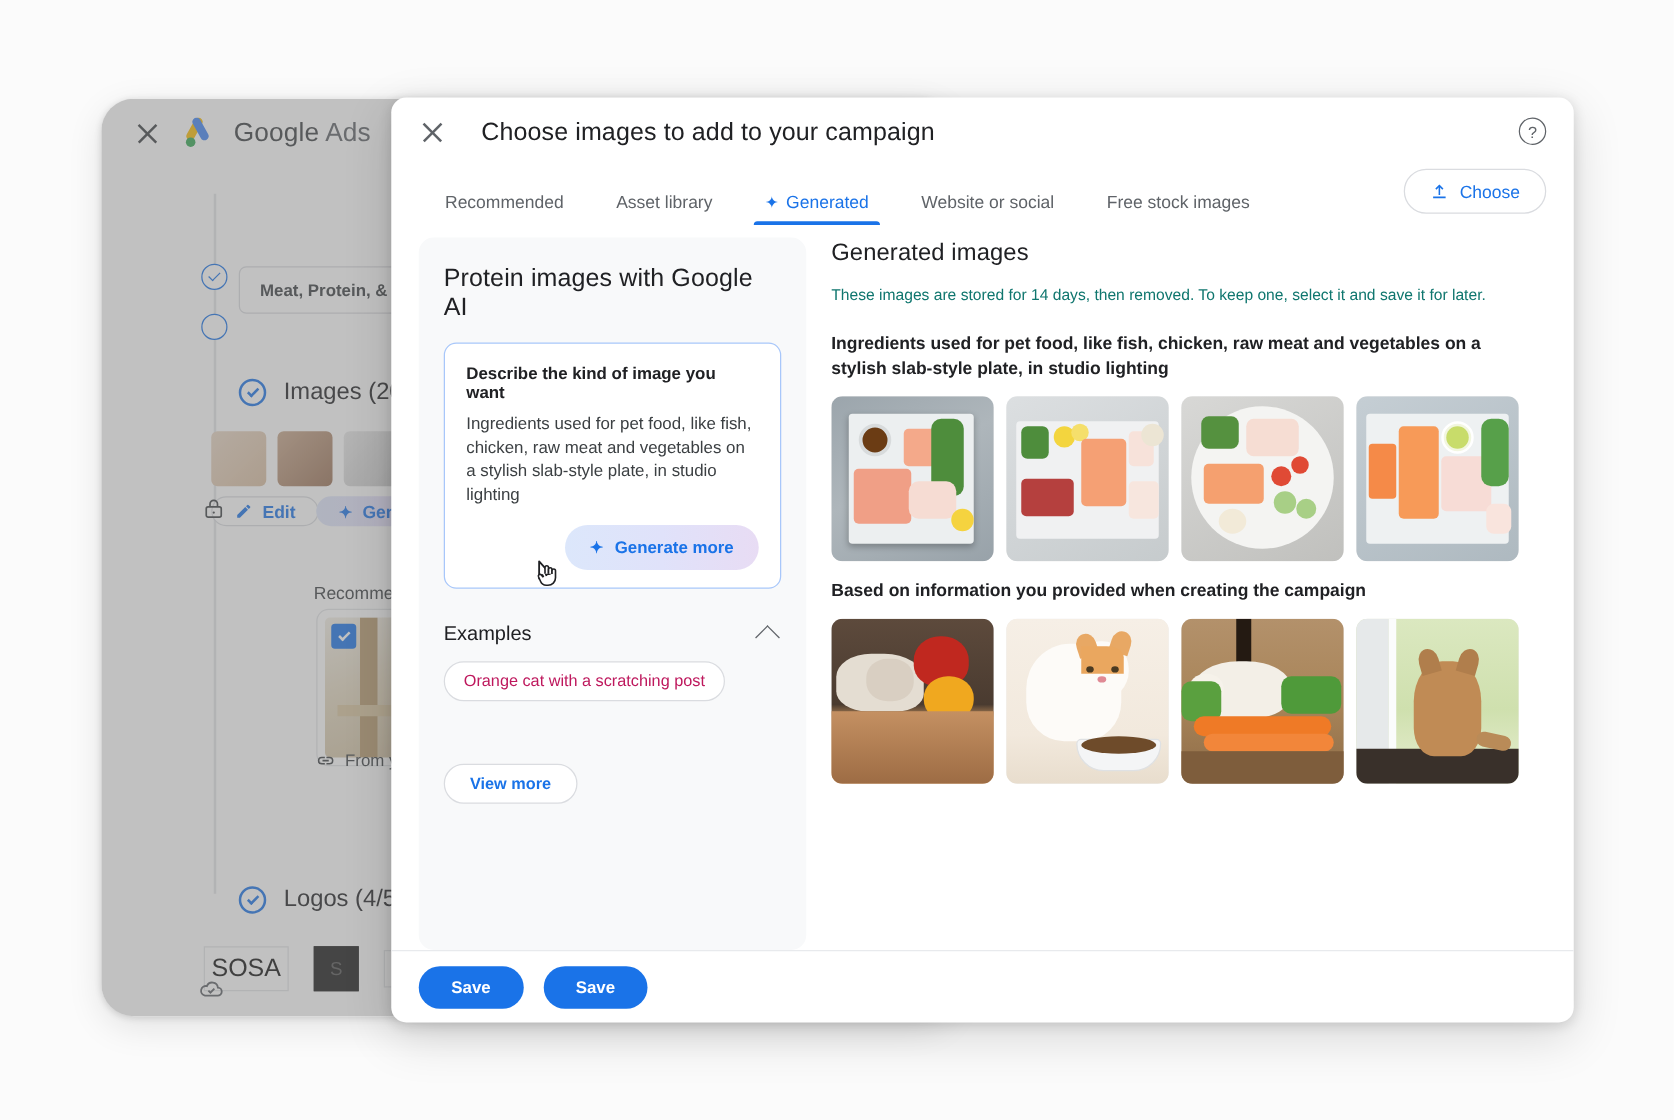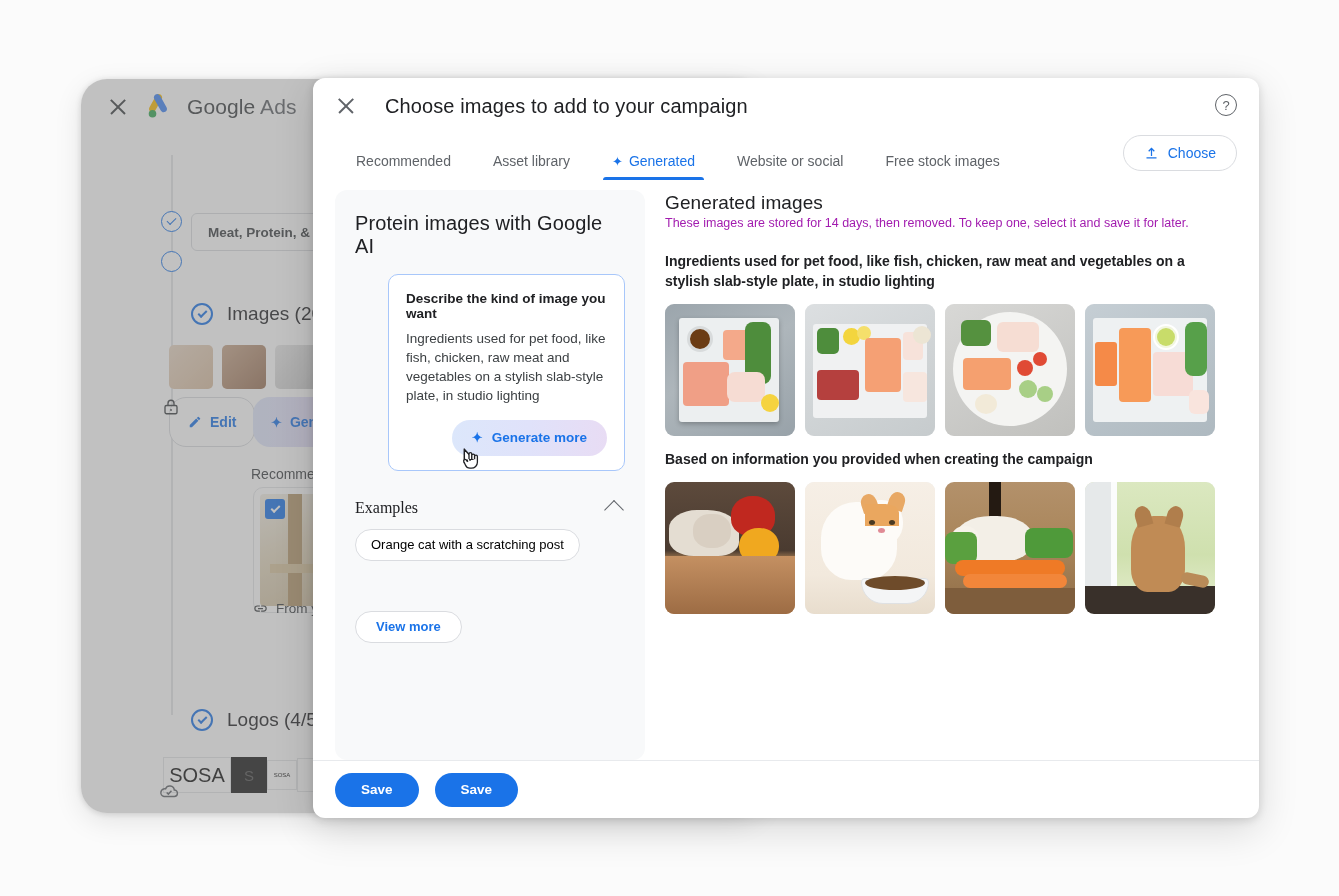--- a/index.html
+++ b/index.html
@@ -66,21 +66,21 @@
     width: 22px; height: 22px; border-radius: 50%;
     border: 2px solid #1a73e8; display: flex; align-items: center; justify-content: center;
   }
   .circ-check .tick {
     width: 9px; height: 5px; border-left: 2px solid #1a73e8;
     border-bottom: 2px solid #1a73e8; transform: rotate(-45deg) translate(1px,-1px);
   }
   .thumbs { position: absolute; display: flex; gap: 9px; }
   .thumb { width: 44px; height: 44px; border-radius: 5px; background:#ddd; }
   .pillbtn {
-    position: absolute; height: 50px; border-radius: 17px;
+    position: absolute; height: 24px; border-radius: 17px;
     border: 1px solid #dadce0; display: flex; align-items: center; gap: 8px;
     padding: 0 18px; font-size: 14px; color: #1a73e8; font-weight: 600; background: #fff;
   }
   .pillbtn.gen {
     border: none;
     background: linear-gradient(90deg,#dfe7fb 0%,#e3e0fa 55%,#e9dcf5 100%);
   }
   .lock { position: absolute; left: 81px; top: 262px; }
   .cloudy { position: absolute; left: 77px; top: 645px; }
   .rec-label { position: absolute; font-size: 14px; color: #3c4043; }
@@ -91,21 +91,21 @@
   .rec-img { width: 112px; height: 112px; border-radius: 4px; position: relative; overflow: hidden; }
   .sel-box {
     position: absolute; left: 5px; top: 5px; width: 20px; height: 20px;
     background: #1a73e8; border-radius: 3px; display: flex; align-items: center; justify-content: center;
   }
   .sel-box .tick {
     width: 9px; height: 5px; border-left: 2px solid #fff;
     border-bottom: 2px solid #fff; transform: rotate(-45deg) translate(1px,-1px);
   }
   .from-url { position: absolute; display: flex; align-items: center; gap: 8px; font-size: 13.5px; color: #3c4043; }
-  .logos-row { position: absolute; display: flex; gap: 0; align-items: center; }
+  .logos-row { position: absolute; display: flex; gap: 20px; align-items: center; }
   .logo-box {
     border: 1px solid #e3e5e8; display: flex; align-items: center; justify-content: center;
     color: #111; font-family: "Liberation Sans", sans-serif;
   }
 
   
   .dialog {
     position: absolute; left: 313px; top: 78px;
     width: 946px; height: 740px;
     background: #fff; border-radius: 12px;
@@ -158,49 +158,48 @@
   .dlg-body { flex: 1; display: flex; padding: 10px 22px 0 22px; gap: 20px; overflow: hidden; }
 
   .left-pane {
     width: 310px; flex: none; background: #f8f9fa; border-radius: 12px;
     padding: 22px 20px; overflow: hidden;
   }
   .lp-title { font-size: 20px; color: #202124; margin-bottom: 16px; letter-spacing: .1px; }
   .prompt-card {
     border: 1.4px solid #a8c7fa; border-radius: 10px; background: #fff;
     padding: 16px 17px 14px 17px;
-    margin-left: 33px;
   }
   .prompt-label { font-size: 13.5px; font-weight: 700; color: #202124; margin-bottom: 8px; }
   .prompt-text { font-size: 13.5px; color: #3c4043; line-height: 1.42; }
   .gen-more-wrap { display: flex; justify-content: flex-end; margin-top: 14px; position: relative; }
   .gen-more {
     height: 36px; border-radius: 18px; border: none; cursor: pointer;
     background: linear-gradient(90deg,#dce7fb 0%,#e0e2fa 50%,#e8dcf4 100%);
     display: flex; align-items: center; gap: 9px; padding: 0 20px;
     font-size: 13.5px; color: #1a73e8; font-weight: 600;
   }
   .cursor-hand { position: absolute; left: 52px; top: 26px; pointer-events: none; }
 
   .ex-head {
     display: flex; align-items: center; justify-content: space-between;
     margin: 28px 0 12px 0;
   }
-  .ex-title { font-size: 16px; color: #202124; font-family: Liberation Serif, serif; }
+  .ex-title { font-size: 16px; color: #202124; }
   .chev { width: 14px; height: 14px; border-left: 1.8px solid #5f6368; border-top: 1.8px solid #5f6368; transform: rotate(45deg); margin-right: 4px; margin-top: 4px; cursor:pointer; }
   .ex-chip {
     display: inline-flex; align-items: center; height: 32px; padding: 0 15px;
     border: 1px solid #dadce0; border-radius: 16px; background: #fff;
-    font-size: 13px; color: #000000; margin-bottom: 9px; cursor: pointer;
+    font-size: 13px; color: #be185d; margin-bottom: 9px; cursor: pointer;
   }
   .ex-chip.more { color: #1a73e8; font-weight: 600; padding: 0 20px; margin-top: 5px; }
 
   .right-pane { flex: 1; overflow: hidden; padding-top: 2px; }
   .rp-title { font-size: 19px; color: #202124; letter-spacing: .1px; }
-  .rp-sub { font-size: 12.5px; color: #a21caf; margin-top: 2px; }
+  .rp-sub { font-size: 12.5px; color: #0f766e; margin-top: 15px; }
   .group-head { font-size: 14px; font-weight: 600; color: #202124; line-height: 1.42; margin-top: 22px; max-width: 530px; }
   .img-row { display: flex; gap: 10px; margin-top: 12px; }
   .gimg {
     width: 130px; height: 132px; border-radius: 9px; overflow: hidden;
     position: relative; cursor: pointer; background: #eee;
   }
   .ts { font-size: 10.5px; letter-spacing: 1.1px; color: #80868b; margin-top: 9px; font-weight: 600; }
 
   .dlg-foot {
     height: 58px; flex: none; border-top: 1px solid #e8eaed;

